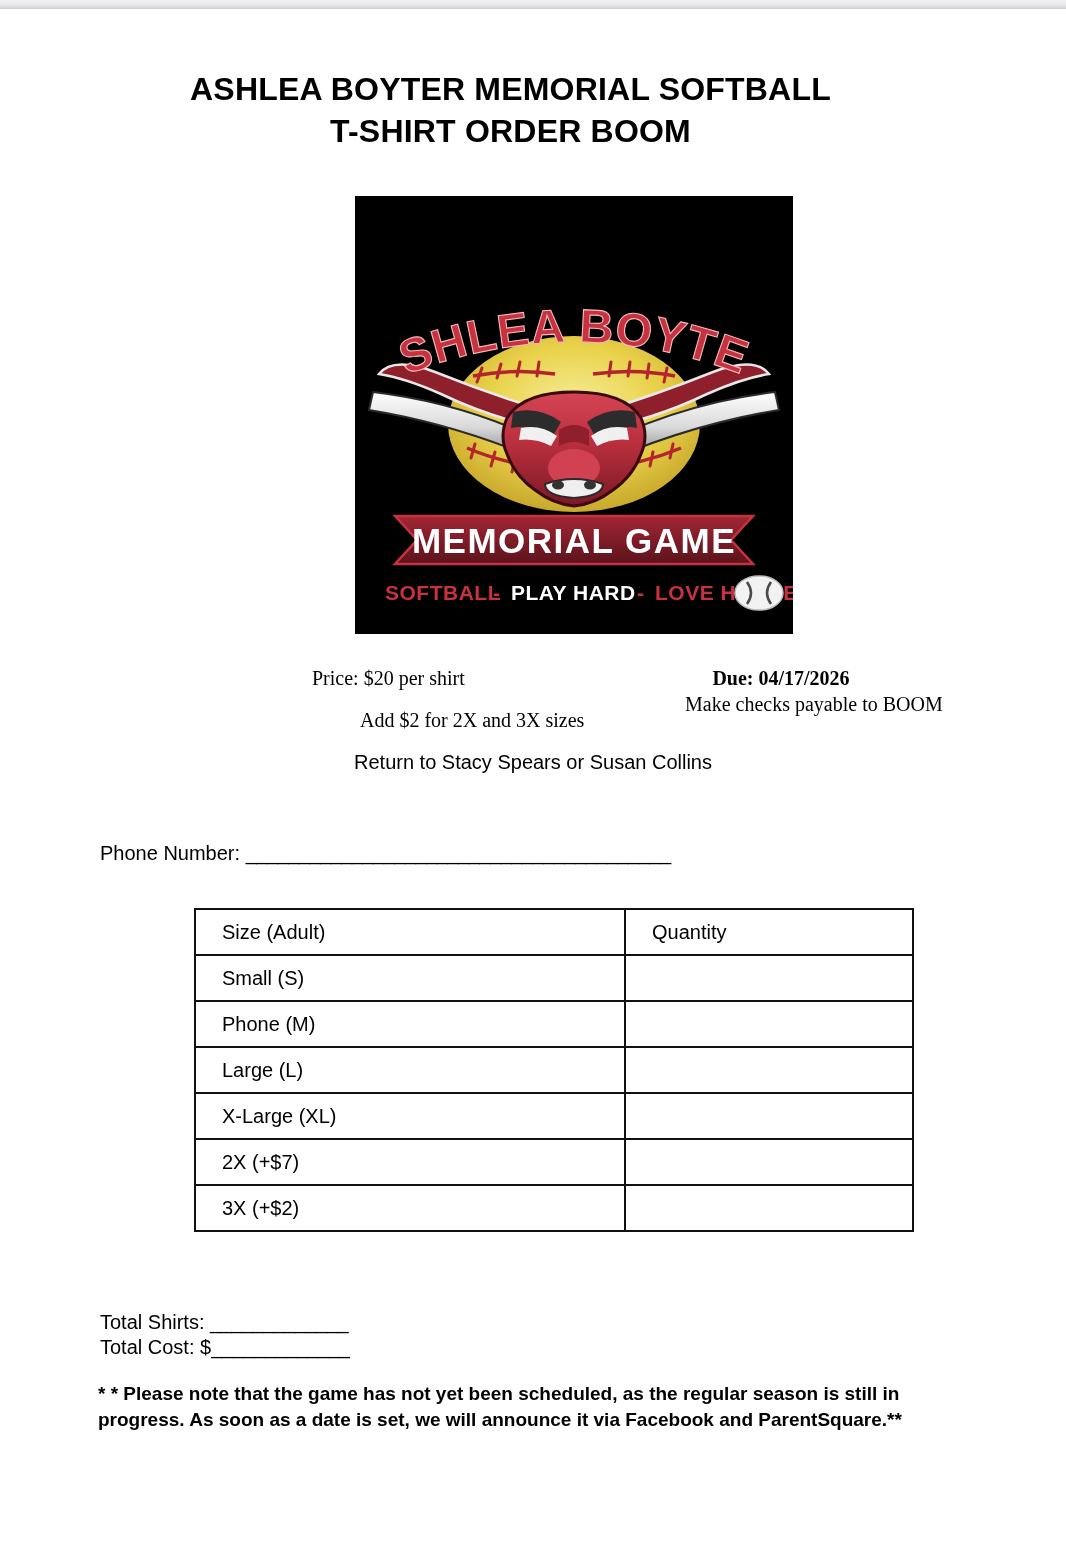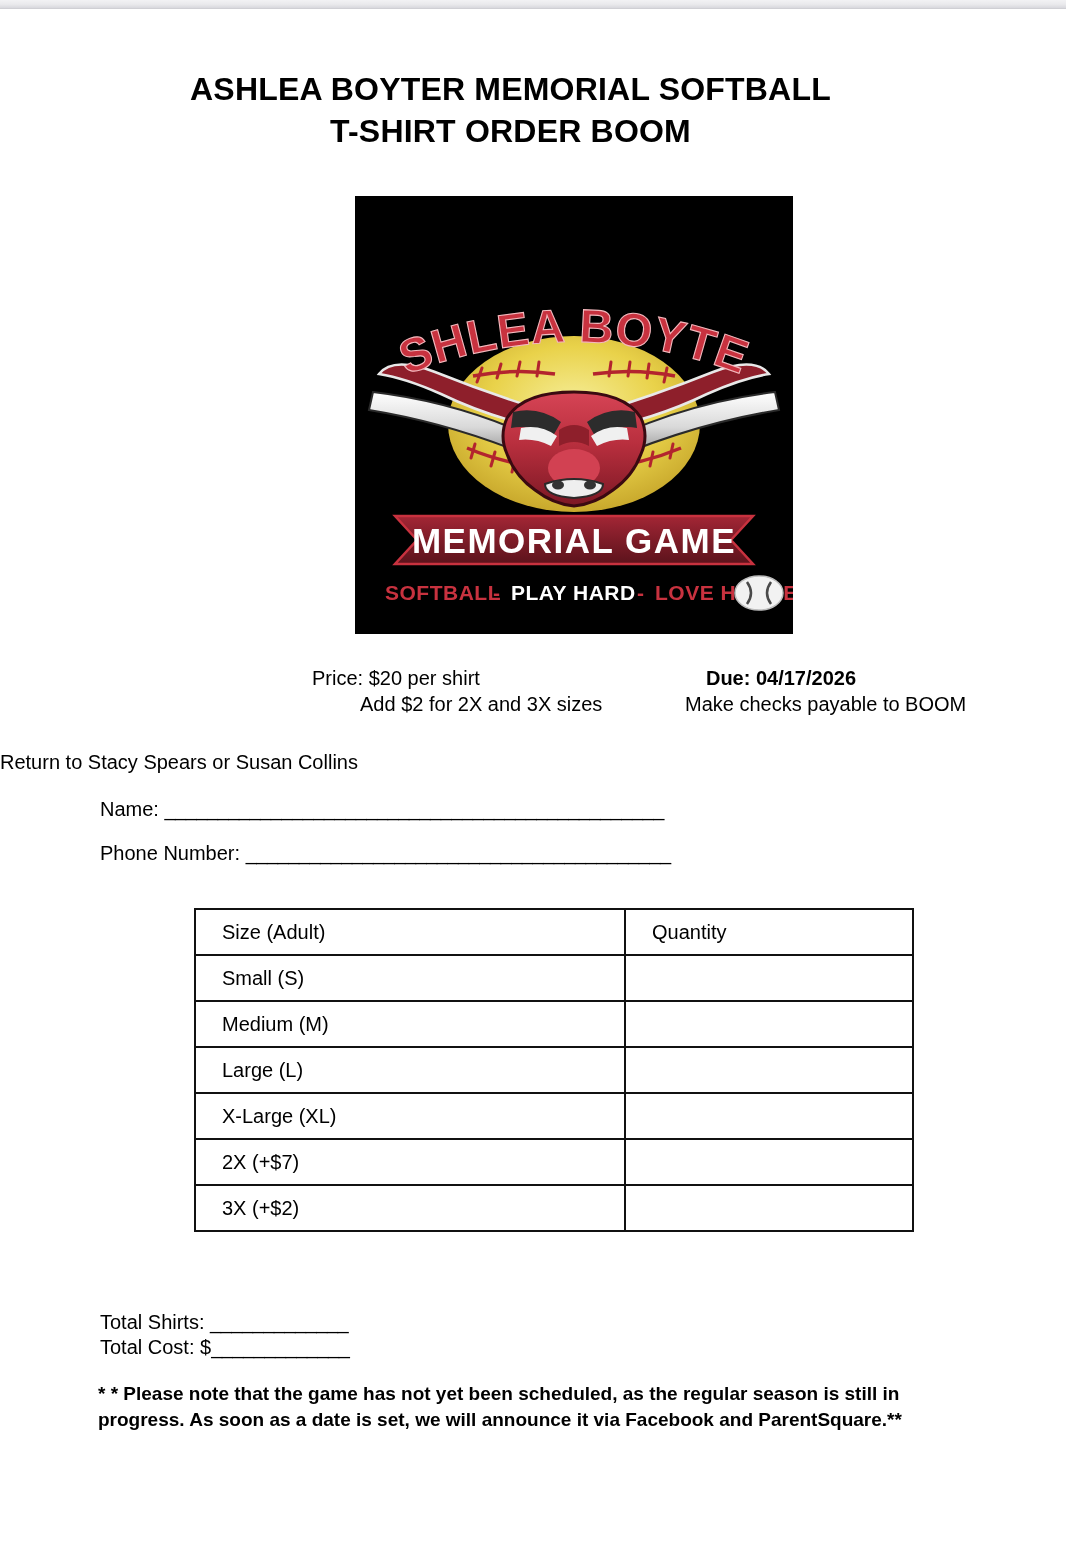--- a/index.html
+++ b/index.html
@@ -67,48 +67,49 @@
 
   
   .price-block {
     position: absolute;
     top: 655px;
     left: 0;
     width: 1026px;
     height: 60px;
     font-size: 20px;
     line-height: 26px;
+    font-family: Liberation Serif, serif;
   }
   .price-left {
     position: absolute;
     left: 312px;
     top: 0;
     text-align: left;
   }
-  .price-left .l2 { padding-left: 48px; display: block; }
+  .price-left .l2 { padding-left: 48px; display: block; margin-top: 16px; }
   .price-right {
     position: absolute;
     left: 637px;
     top: 0;
     text-align: left;
   }
   .price-right .due {
     font-weight: bold;
     display: block;
     text-align: center;
     width: 288px;
   }
   .price-right .checks { display: block; margin-left: 48px; }
 
   .return-line {
     position: absolute;
     top: 739px;
     left: 0;
     width: 1066px;
-    text-align: left;
+    text-align: center;
     font-size: 20px;
     line-height: 26px;
   }
 
   
   .field {
     position: absolute;
     left: 100px;
     font-size: 20px;
     line-height: 26px;
@@ -292,24 +293,20 @@
       <span class="l2">Add $2 for 2X and 3X sizes</span>
     </div>
     <div class="price-right">
       <span class="due">Due: 04/17/2026</span>
       <span class="checks">Make checks payable to BOOM</span>
     </div>
   </div>
 
   <div class="return-line">Return to Stacy Spears or Susan Collins</div>
 
-  <div class="field field-name">
-    <span>Name:</span>
-    <span class="blank">_______________________________________________</span>
-  </div>
 
   <div class="field field-phone">
     <span>Phone Number:</span>
     <span class="blank">________________________________________</span>
   </div>
 
   <table class="order-table">
     <colgroup>
       <col class="col-size">
       <col class="col-qty">
@@ -319,21 +316,21 @@
         <th>Size (Adult)</th>
         <th>Quantity</th>
       </tr>
     </thead>
     <tbody>
       <tr>
         <td>Small (S)</td>
         <td></td>
       </tr>
       <tr>
-        <td>Medium (M)</td>
+        <td>Phone (M)</td>
         <td></td>
       </tr>
       <tr>
         <td>Large (L)</td>
         <td></td>
       </tr>
       <tr>
         <td>X-Large (XL)</td>
         <td></td>
       </tr>

